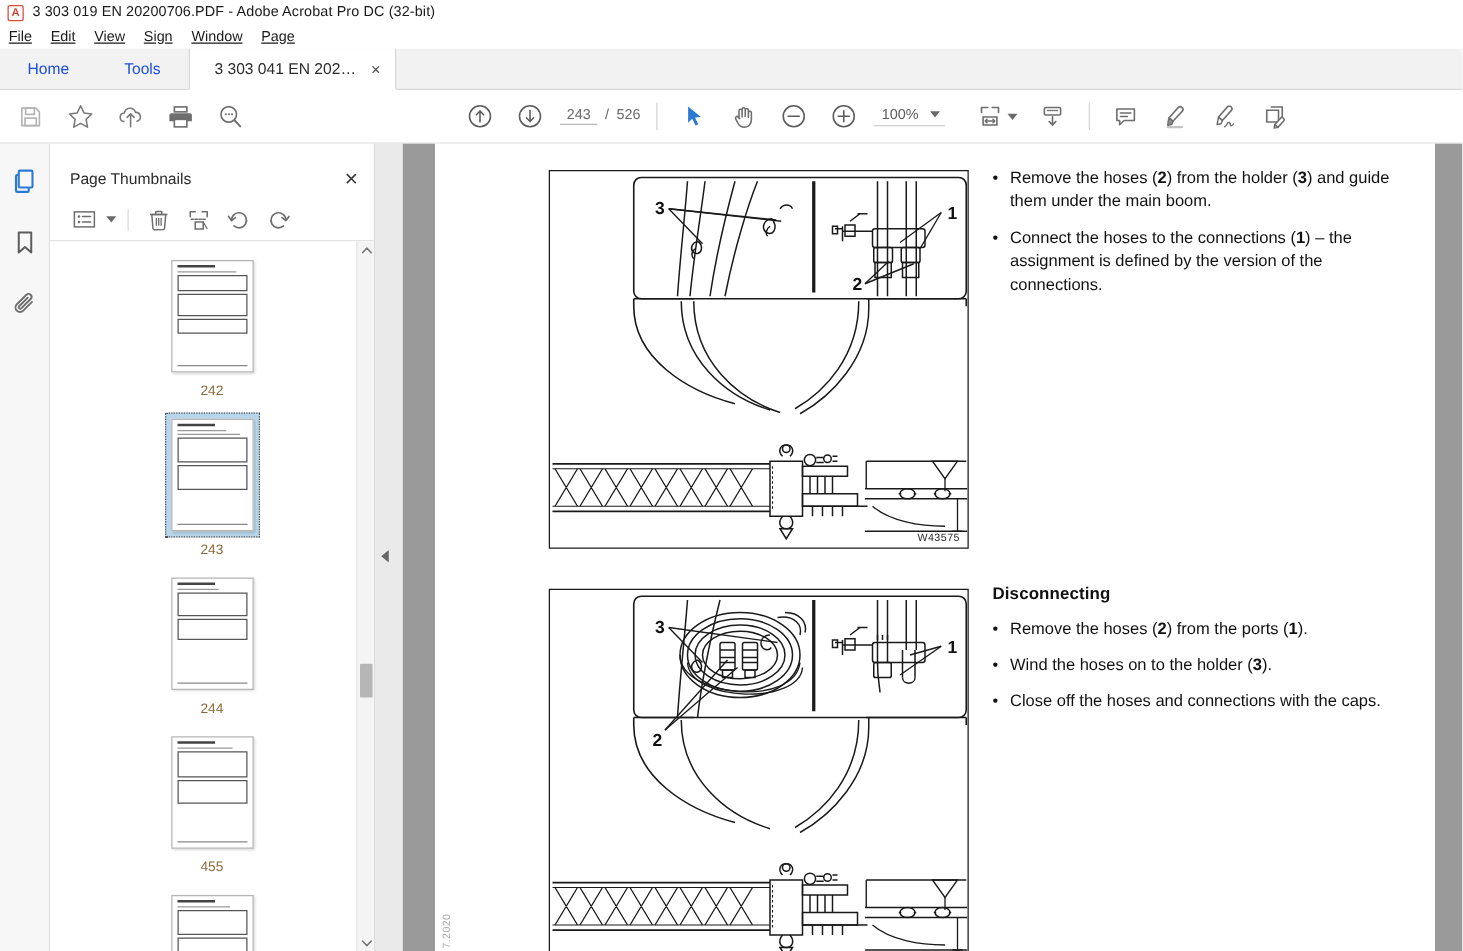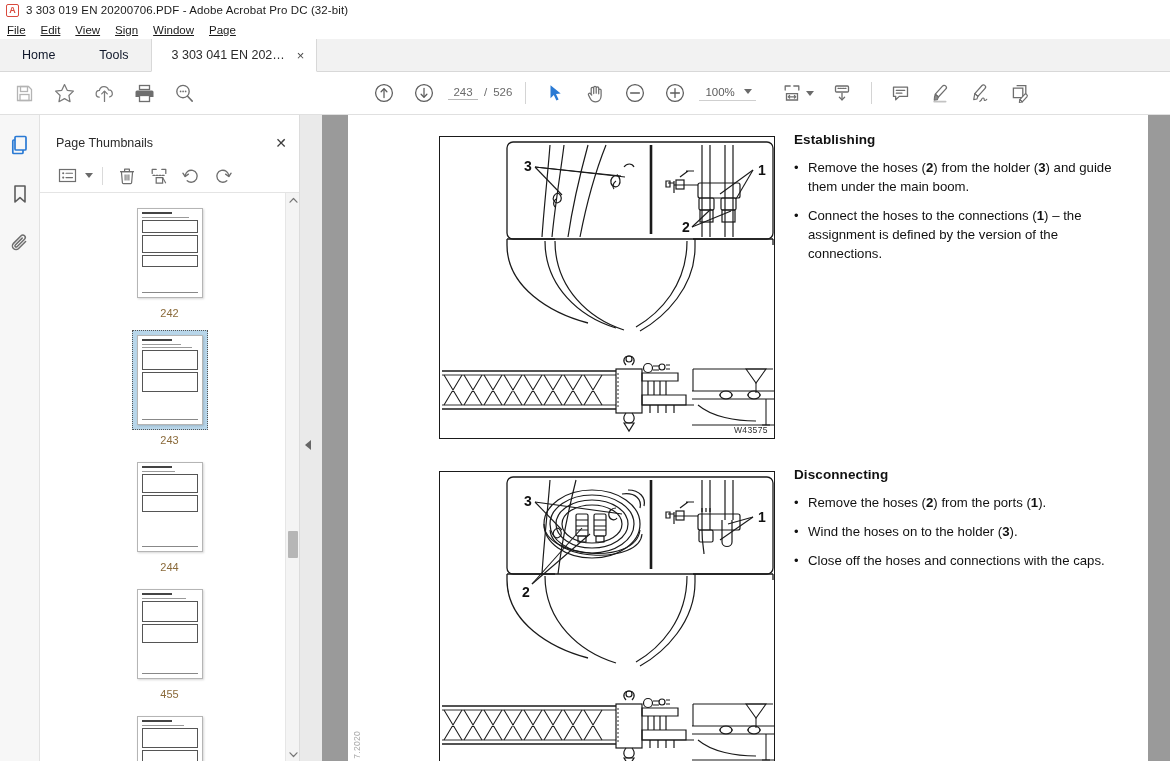--- a/index.html
+++ b/index.html
@@ -42,21 +42,21 @@
   
   .tabstrip {
     height: 33px; width: 100%;
     background: #f2f2f2;
     display: flex; align-items: stretch;
     border-bottom: 1px solid #d8d8d8;
     position: relative;
   }
   .tab-home, .tab-tools {
     display: flex; align-items: center; justify-content: center;
-    font-size: 12.5px; color: #0f172a;
+    font-size: 12.5px; color: #1d4ed8;
     padding: 0 22px; background: #f2f2f2; cursor: pointer;
   }
   .tab-doc {
     display: flex; align-items: center; gap: 12px;
     padding: 0 12px 0 20px;
     background: #ffffff;
     border-left: 1px solid #d8d8d8;
     border-right: 1px solid #d8d8d8;
     border-bottom: 1px solid #ffffff;
     margin-bottom: -1px;
@@ -769,21 +769,20 @@
             <g font-family="Liberation Sans, sans-serif" font-size="14" font-weight="bold" fill="#111">
               <text x="84" y="34">3</text>
               <text x="318" y="50">1</text>
               <text x="82" y="125">2</text>
             </g>
           </svg>
           <div class="fig-code"></div>
         </div>
 
         <div class="text-col tc1">
-          <div class="sec-head">Establishing</div>
           <div id="sec0-bullets">
               <div class="bullet-row">
                 <div class="bullet-dot">•</div>
                 <div class="bullet-txt"><span>Remove the hoses (</span><b>2</b><span>) from the holder (</span><b>3</b><span>) and guide them under the main boom.</span></div>
               </div>
               <div class="bullet-row">
                 <div class="bullet-dot">•</div>
                 <div class="bullet-txt"><span>Connect the hoses to the connections (</span><b>1</b><span>) – the assignment is defined by the version of the connections.</span></div>
               </div>
             </div>

